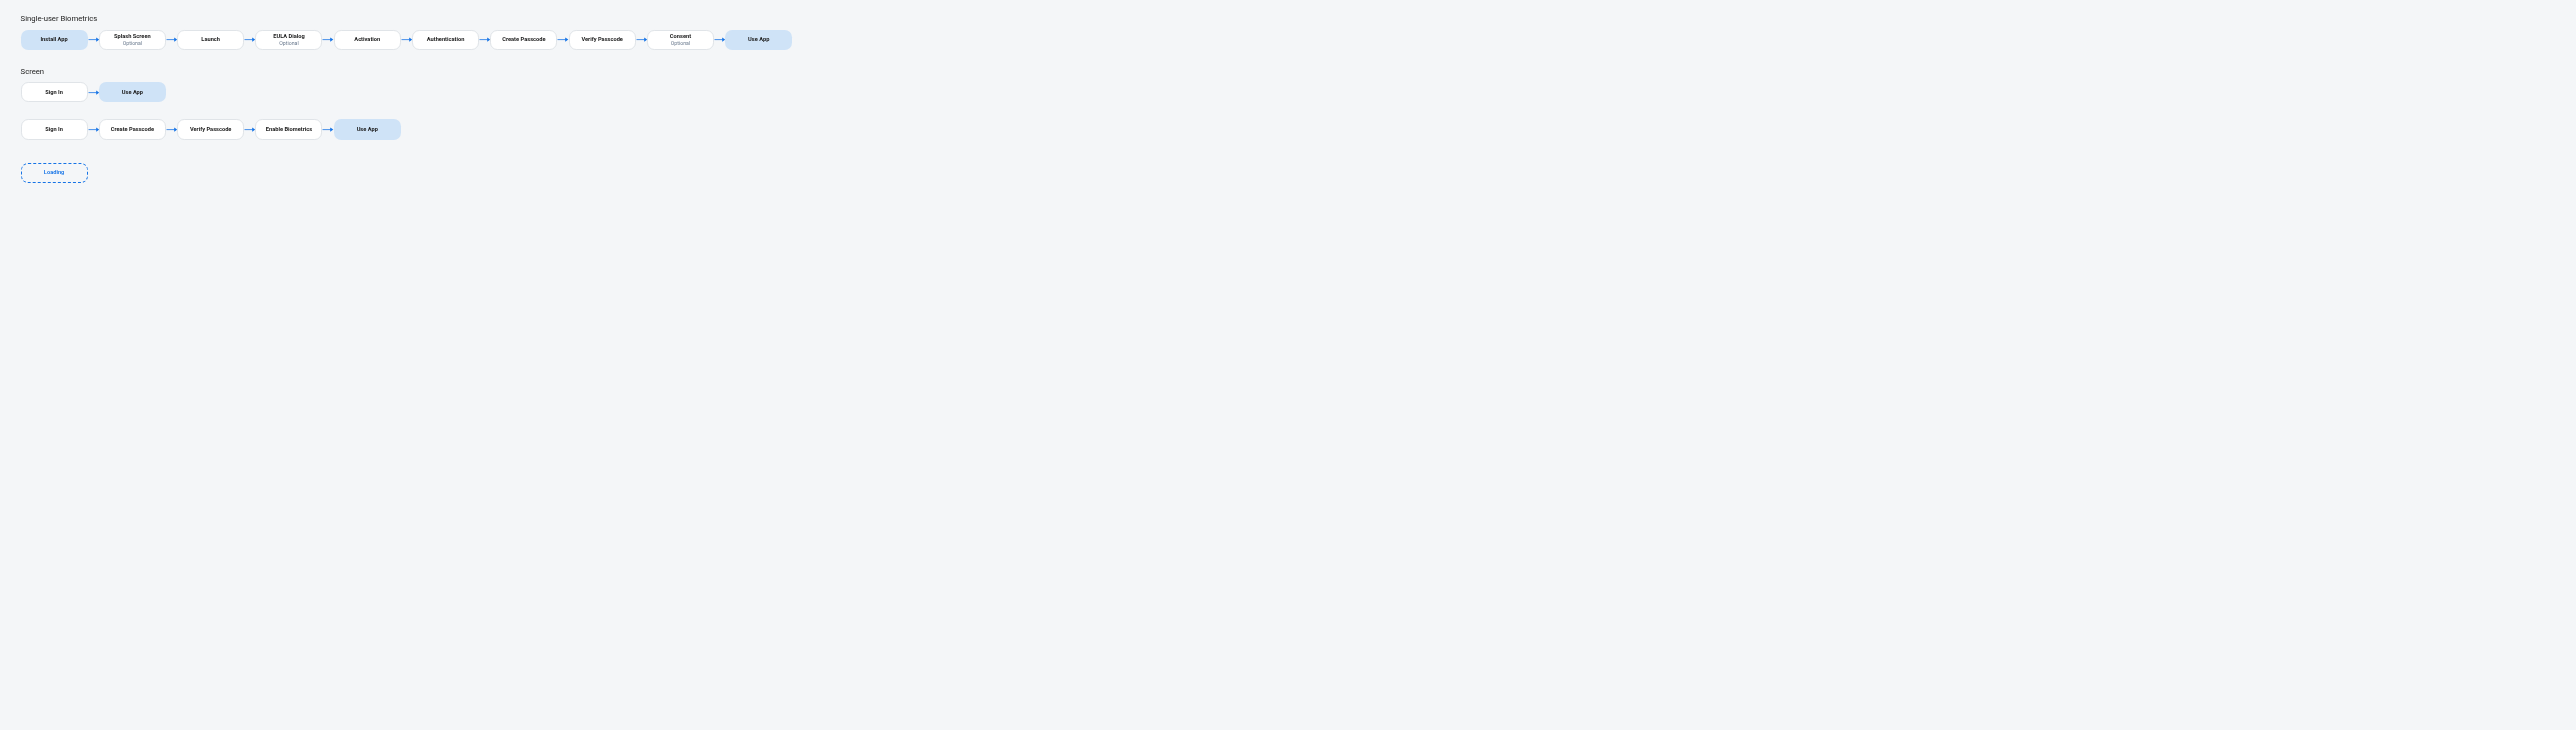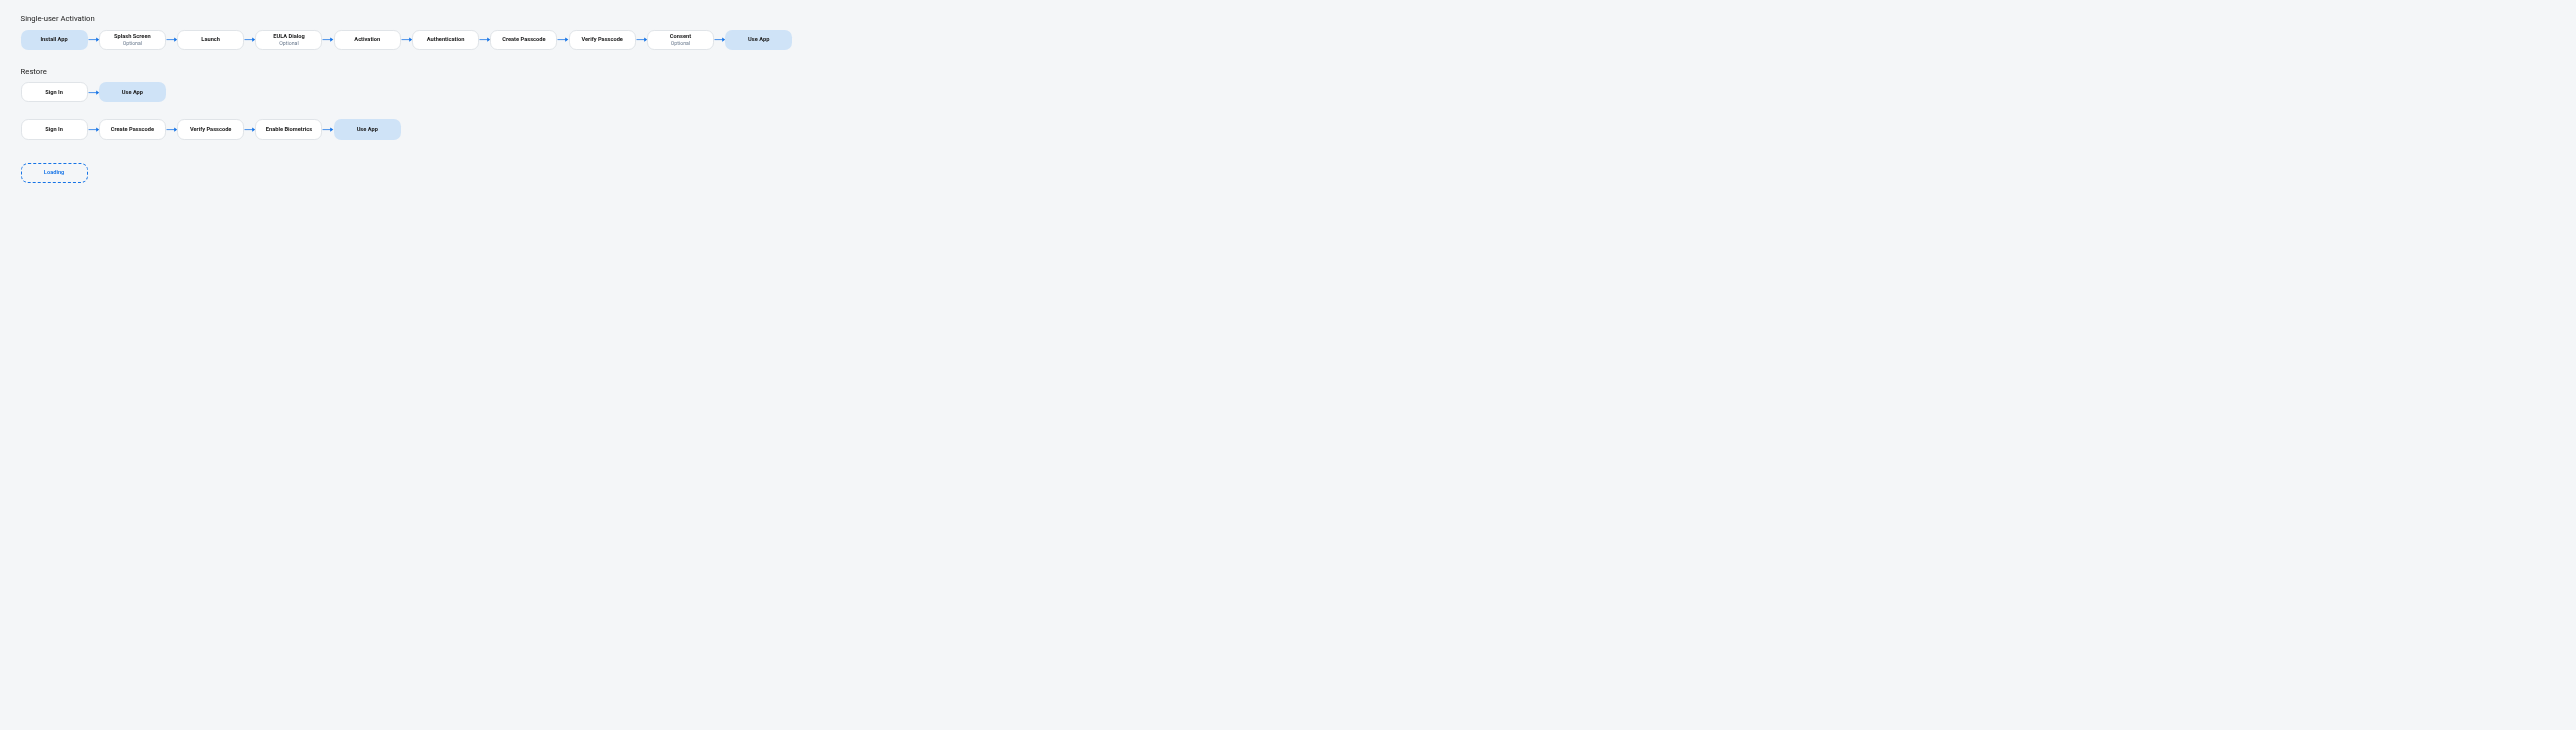--- a/index.html
+++ b/index.html
@@ -72,21 +72,21 @@
   }
   .arrow svg { display: block; }
   .loading-wrap {
     margin-top: 23px;
   }
 </style>
 </head>
 <body>
 
 <div class="section">
-  <div class="section-title">Single-user Activation</div>
+  <div class="section-title">Single-user Biometrics</div>
   <div class="flow-row">
     <div class="node node-blue-solid">
       <span>Install App</span>
     </div>
     <div class="arrow">
         <svg width="11.3" height="5.2" viewBox="0 0 22 10">
           <line x1="1" y1="5" x2="17" y2="5" stroke="#1473e6" stroke-width="1.5"></line>
           <polygon points="16,1 22,5 16,9" fill="#1473e6"></polygon>
         </svg>
       </div>
@@ -165,21 +165,21 @@
           <polygon points="16,1 22,5 16,9" fill="#1473e6"></polygon>
         </svg>
       </div>
     <div class="node node-blue-solid">
       <span>Use App</span>
     </div>
   </div>
 </div>
 
 <div class="section">
-  <div class="section-title">Restore</div>
+  <div class="section-title">Screen</div>
   <div class="flow-row">
     <div class="node node-white">
       <span>Sign In</span>
     </div>
     <div class="arrow">
         <svg width="11.3" height="5.2" viewBox="0 0 22 10">
           <line x1="1" y1="5" x2="17" y2="5" stroke="#1473e6" stroke-width="1.5"></line>
           <polygon points="16,1 22,5 16,9" fill="#1473e6"></polygon>
         </svg>
       </div>

